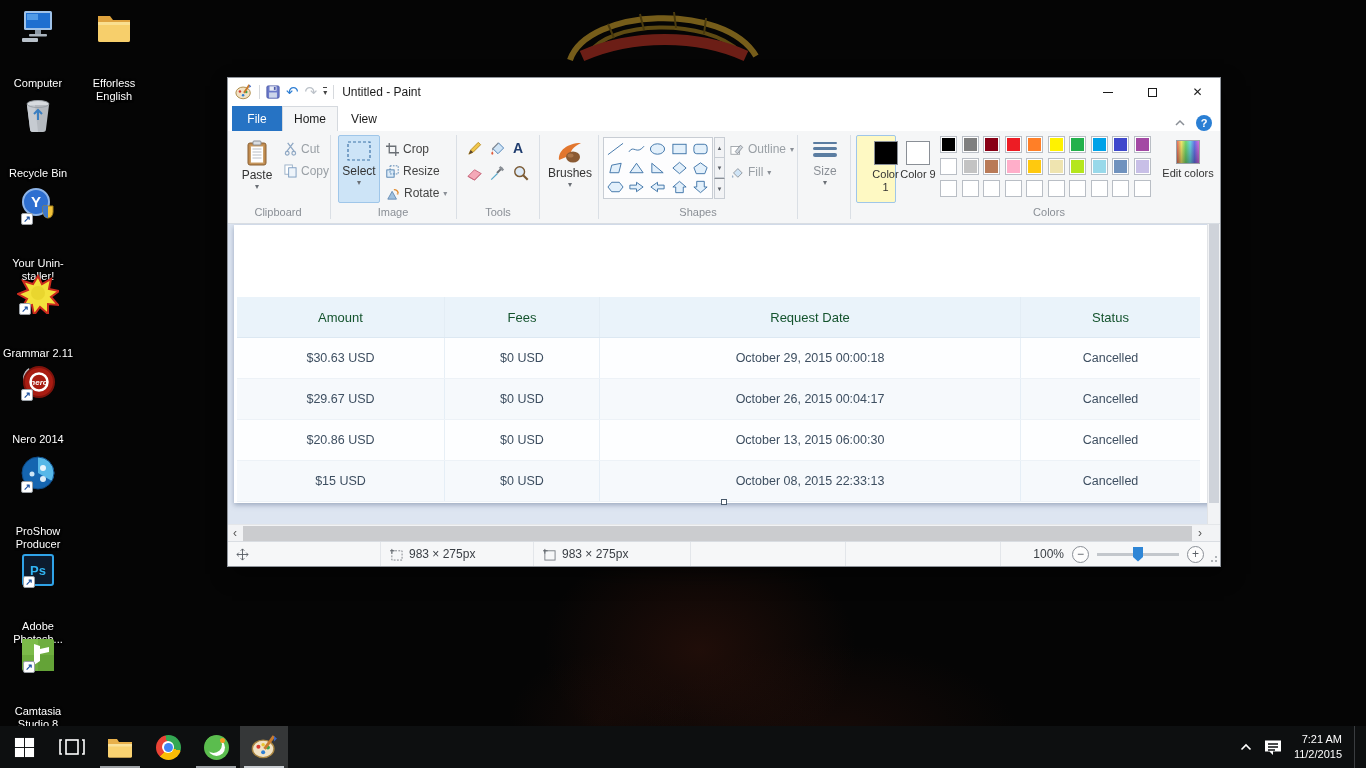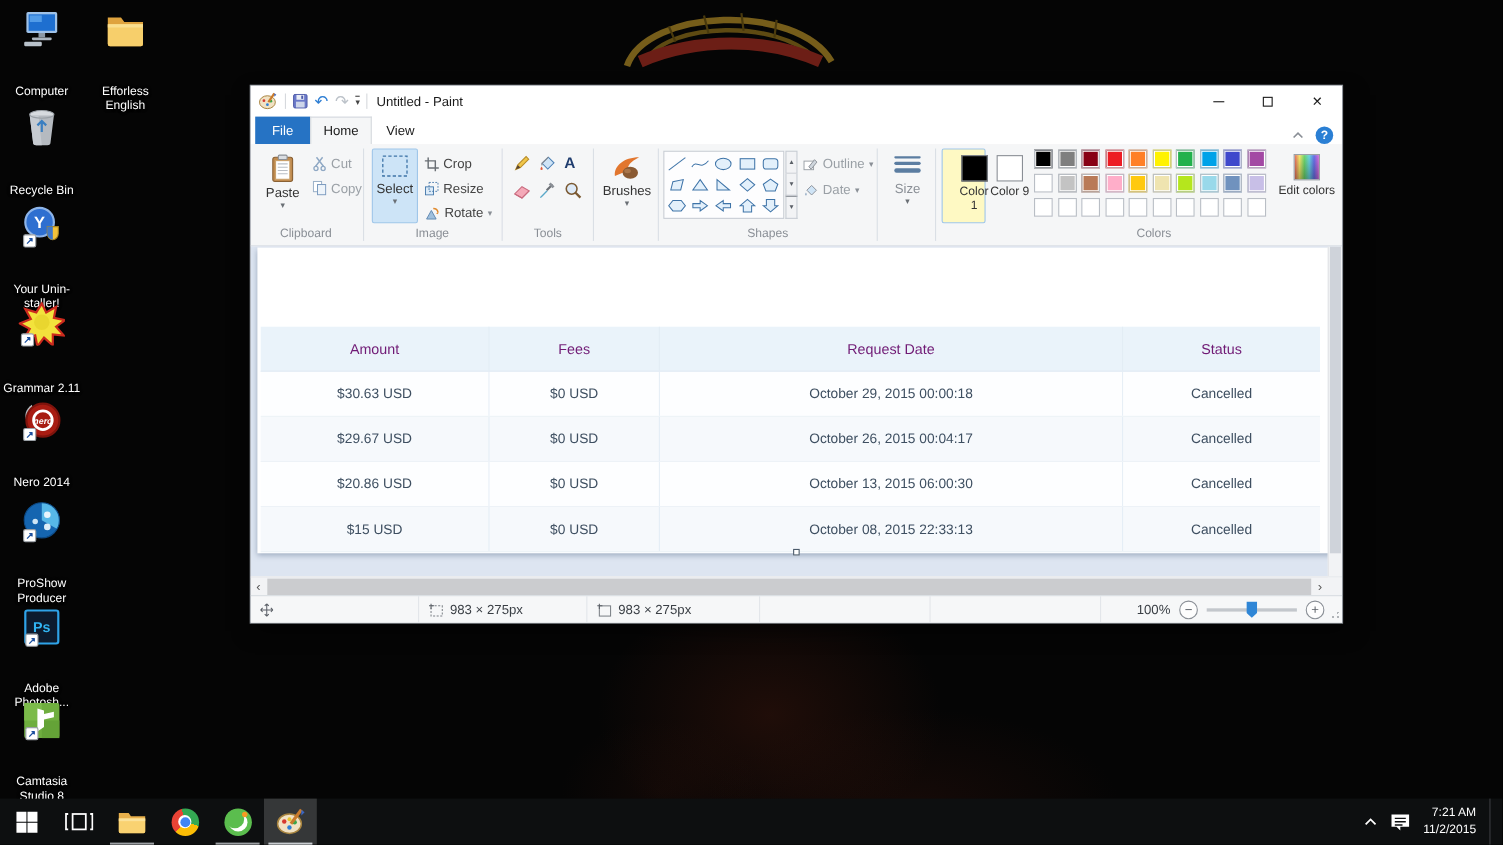--- a/index.html
+++ b/index.html
@@ -88,21 +88,21 @@
 
   
   .img-toptabs{position:absolute;left:0;top:23px;width:100%;height:44px;display:flex;}
   .tab-active{width:156px;background:#fff;display:flex;align-items:center;justify-content:center;
     font-size:15px;color:#3a4a5a;}
   .tab-bluebar{width:810px;display:flex;align-items:center;color:#fff;font-size:15px;}
   .tab-b1{margin-left:15px;}
   .tab-b2{margin-left:45px;}
   .ptable{position:absolute;left:3px;top:72px;width:963px;font-size:12.5px;color:#3e4f61;}
   .trow,.thead{display:flex;height:41px;line-height:41px;text-align:center;}
-  .thead{background:#eaf3fa;color:#701a75;font-size:13px;border-bottom:1px solid #dcE8f2;}
+  .thead{background:#eaf3fa;color:#14532d;font-size:13px;border-bottom:1px solid #dcE8f2;}
   .c0{width:207px;}.c1{width:155px;}.c2{width:421px;}.c3{width:180px;}
   .thead>div+div,.trow>div+div{border-left:1px solid rgba(225,235,244,.8);}
   .trow{border-bottom:1px solid #edf2f7;background:#fdfeff;}
   .trow.alt{background:#f6f9fc;}
 
   
   .hscroll{position:absolute;left:0;top:446px;width:100%;height:17px;background:#f2f3f5;border-top:1px solid #e4e6e9;display:flex;align-items:center;}
   .harrow{width:14px;text-align:center;font-size:12px;color:#555;line-height:16px;}
   .htrack{flex:1;height:17px;position:relative;}
   .hthumb{position:absolute;left:1px;right:1px;top:1px;bottom:1px;background:#cbcccf;}
@@ -499,21 +499,21 @@
             <path d="M6,10 L12,2.5 L14.5,5 L8.5,12.5 Z" fill="#cfd6dd" stroke="#8a8f96"></path>
           </svg>
         <span>Outline</span>
         <span class="dd">▾</span>
       </div>
       <div class="smallitem gray" style="left:502px;top:31px">
         <svg width="14" height="13" viewBox="0 0 16 15">
             <path d="M4,8 L9,3 L14,8 L9,13 Z" fill="#cfe4f6" stroke="#8a8f96"></path>
             <path d="M3,10.5 c-1.2,1.6 -1.2,3 0,3 c1.2,0 1.2,-1.4 0,-3" fill="#9ab0c8"></path>
           </svg>
-        <span>Date</span>
+        <span>Fill</span>
         <span class="dd">▾</span>
       </div>
       <div class="glabel" style="left:375px;width:190px">Shapes</div>
       <div class="gdiv" style="left:569px"></div>
 
       <div class="bigbtn" style="left:575px;width:44px;color:#8a8f96">
         <svg width="26" height="22" viewBox="0 0 26 22">
             <rect x="1" y="2" width="24" height="2" rx="1" fill="#5b7da1"></rect>
             <rect x="1" y="7" width="24" height="3" rx="1.5" fill="#5b7da1"></rect>
             <rect x="1" y="13" width="24" height="4" rx="2" fill="#5b7da1"></rect>

